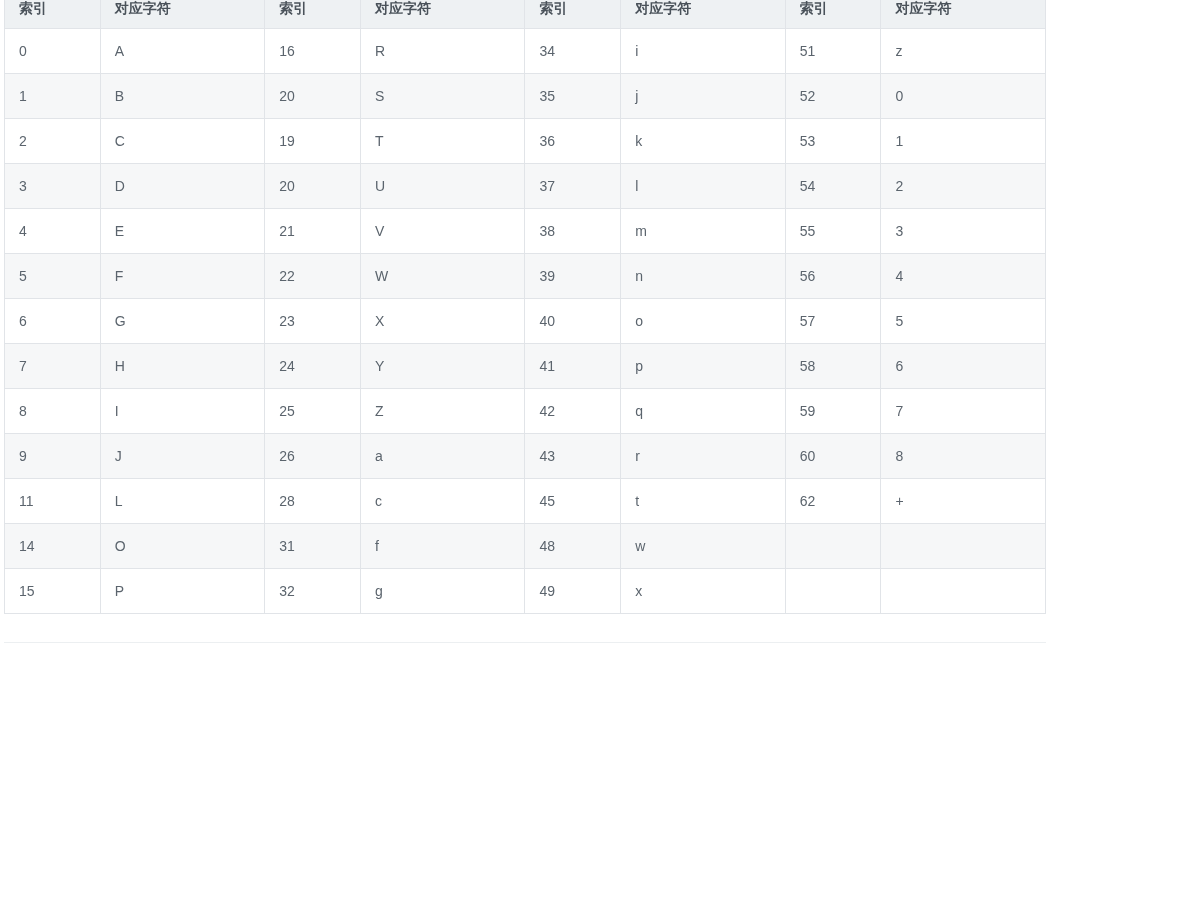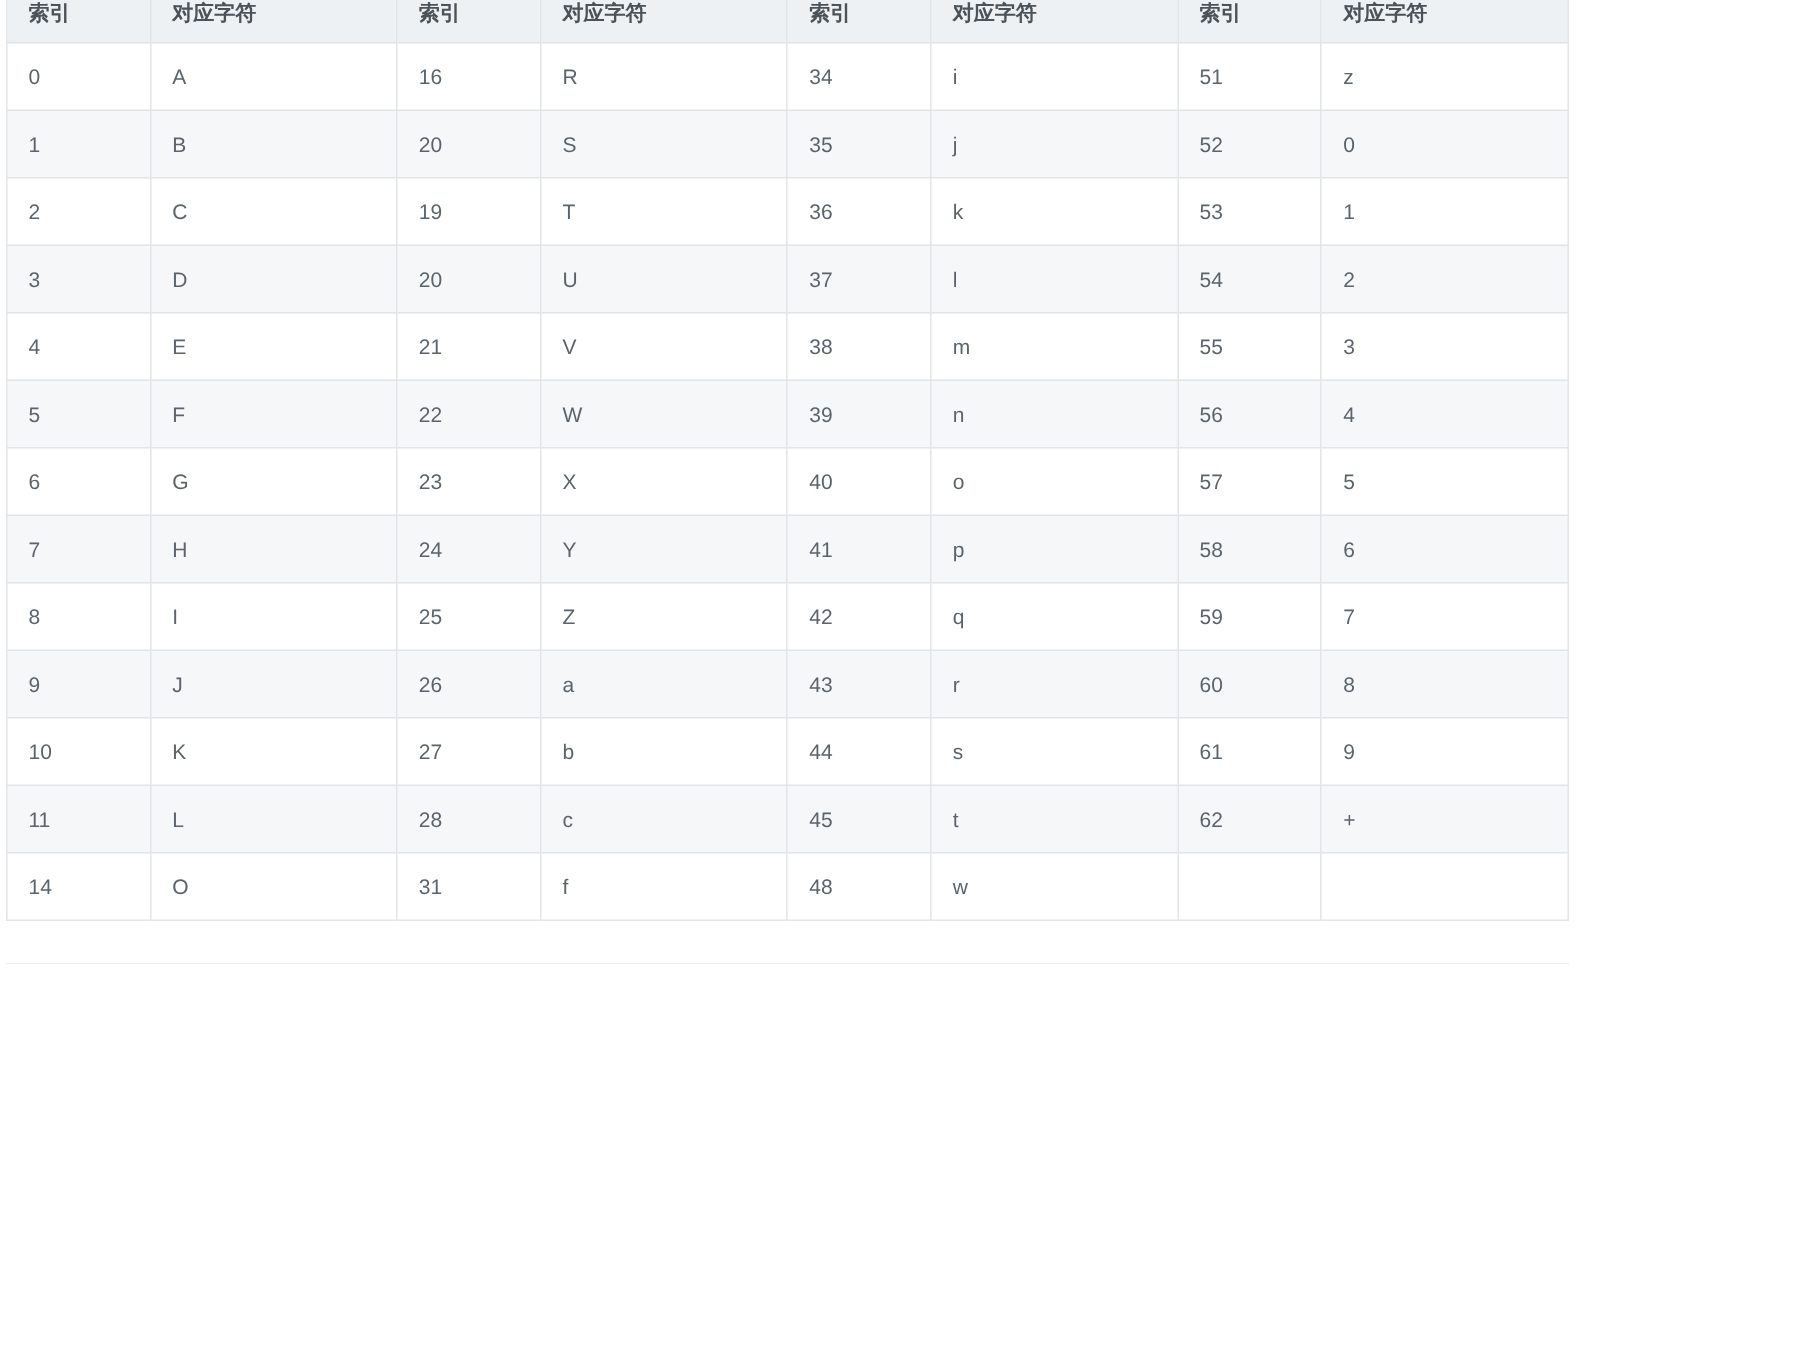--- a/index.html
+++ b/index.html
@@ -173,45 +173,45 @@
         <td>9</td>
         <td>J</td>
         <td>26</td>
         <td>a</td>
         <td>43</td>
         <td>r</td>
         <td>60</td>
         <td>8</td>
       </tr>
       <tr>
-        <td>10</td>
-        <td>K</td>
-        <td>27</td>
-        <td>b</td>
-        <td>44</td>
-        <td>s</td>
-        <td>61</td>
-        <td>9</td>
-      </tr>
-      <tr>
         <td>11</td>
         <td>L</td>
         <td>28</td>
         <td>c</td>
         <td>45</td>
         <td>t</td>
         <td>62</td>
         <td>+</td>
       </tr>
       <tr>
         <td>14</td>
         <td>O</td>
         <td>31</td>
         <td>f</td>
         <td>48</td>
         <td>w</td>
         <td></td>
         <td></td>
       </tr>
+      <tr>
+        <td>15</td>
+        <td>P</td>
+        <td>32</td>
+        <td>g</td>
+        <td>49</td>
+        <td>x</td>
+        <td></td>
+        <td></td>
+      </tr>
     </tbody>
   </table>
   <hr class="sep">
 </div>
 
 </body></html>

